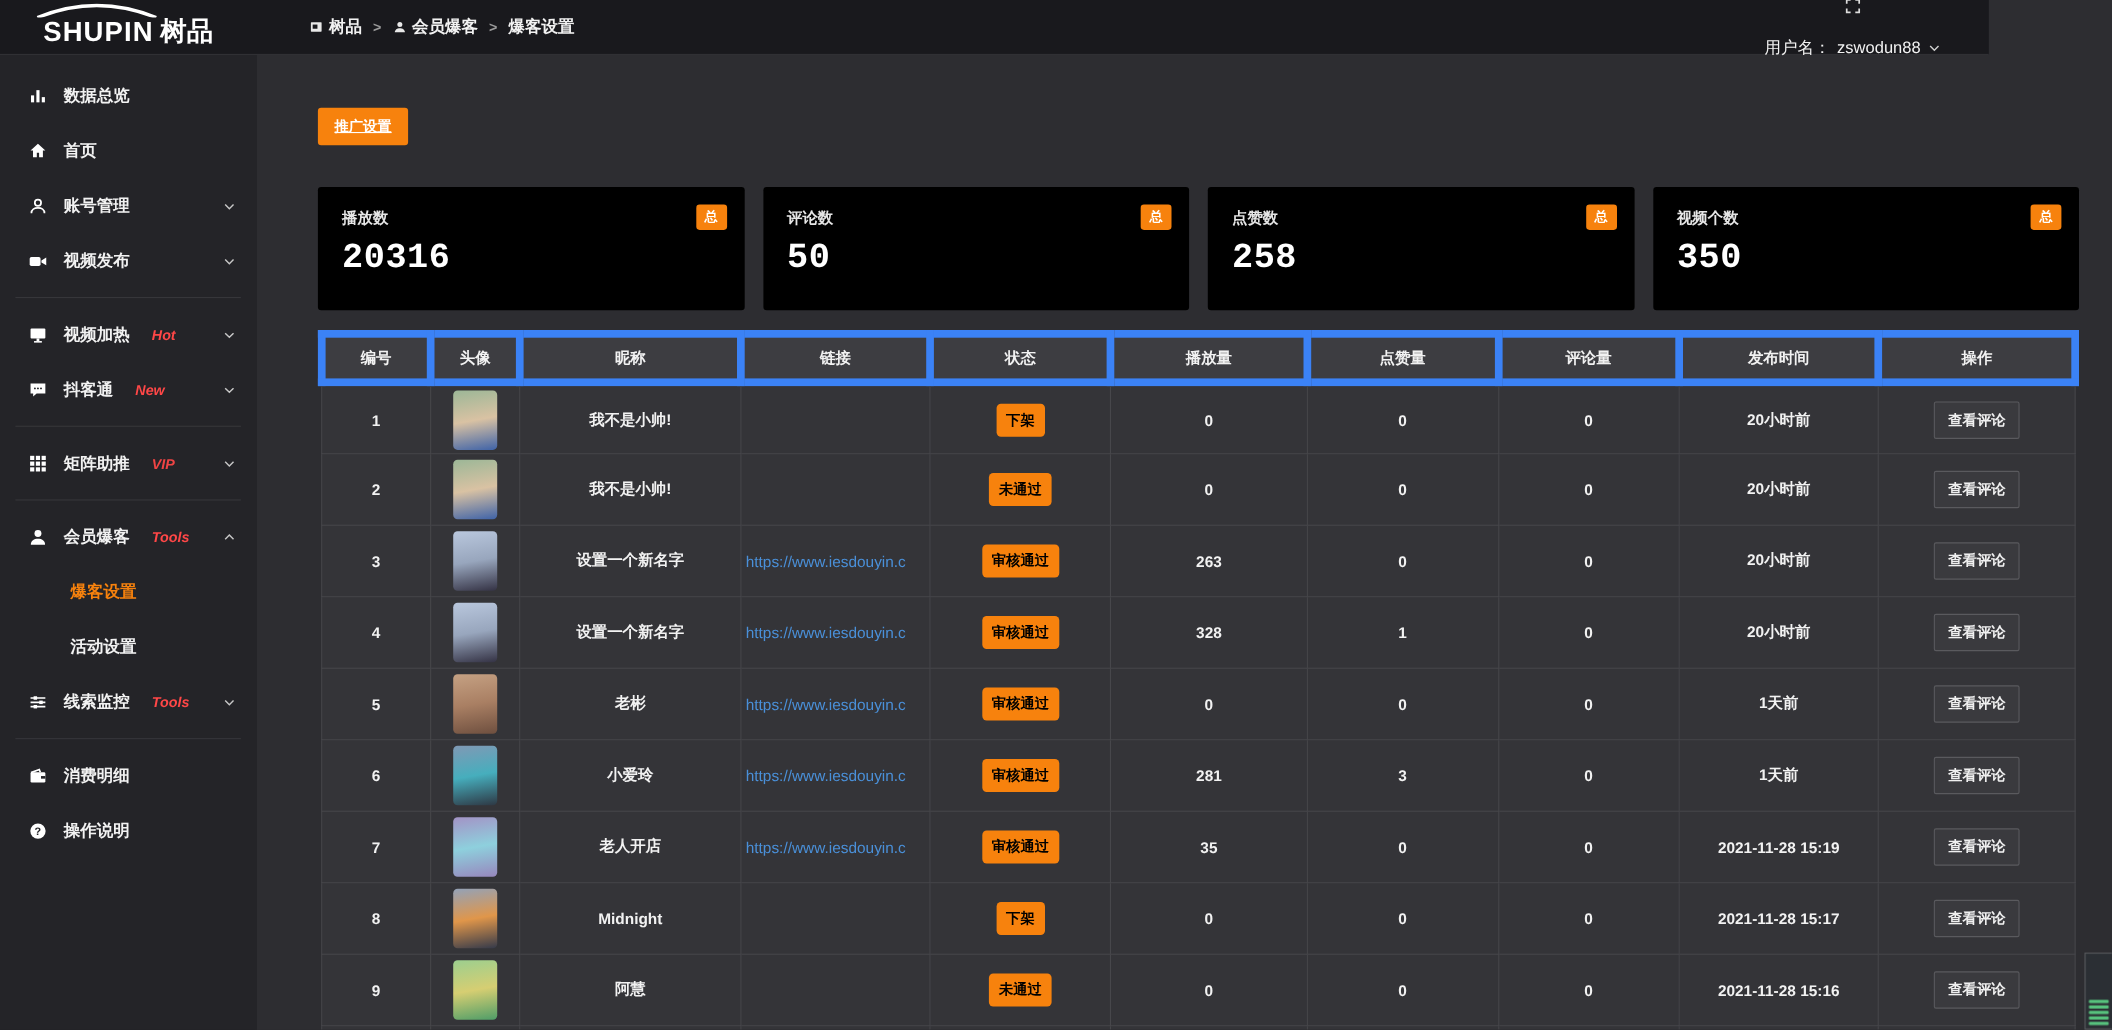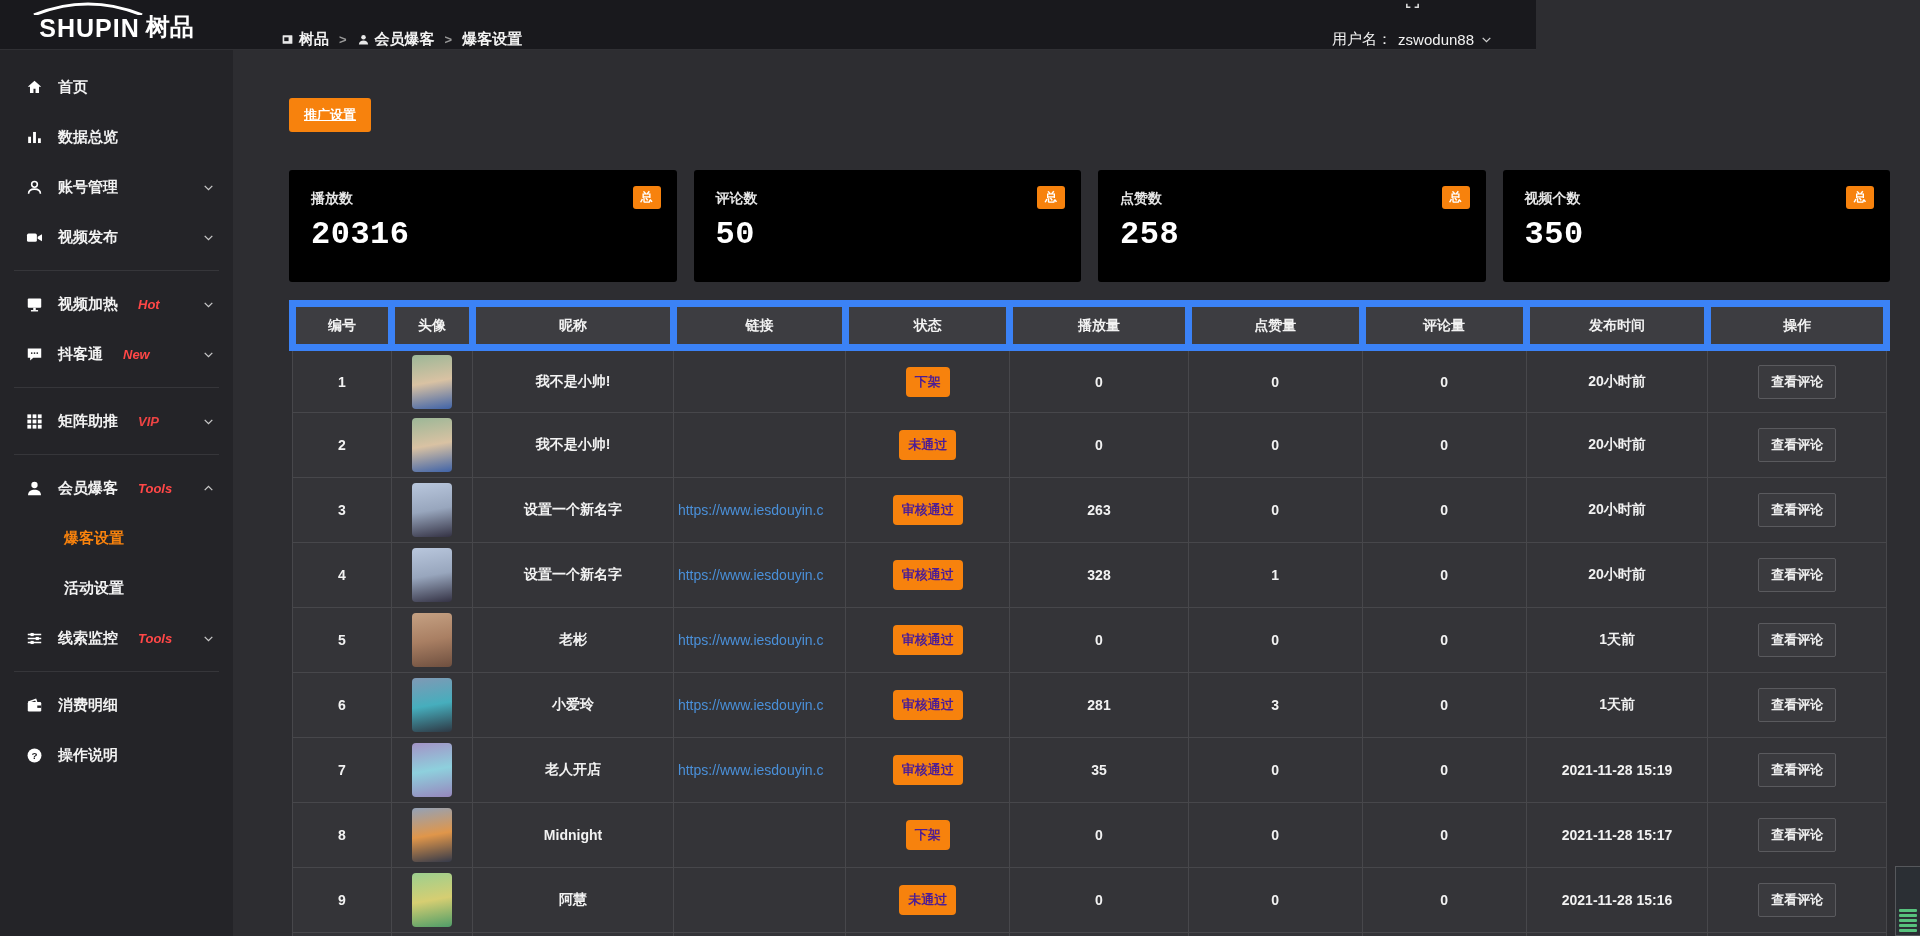--- a/index.html
+++ b/index.html
@@ -4,22 +4,22 @@
 <style>
   * { box-sizing: border-box; margin: 0; padding: 0; }
   html,body { width:1920px; height:936px; overflow:hidden; }
   body {
     background:#2d2d31;
     font-family:"Liberation Sans","DejaVu Sans",sans-serif;
     color:#f0f0f0;
   }
   
   .topbar{
-    position:fixed; top:0; left:0; width:1536px; height:50px;
-    background:#19191d; display:flex; align-items:flex-end; z-index:20;
+    position:fixed; top:0; left:0; width:1808px; height:50px;
+    background:#19191d; display:flex; align-items:center; z-index:20;
     border-bottom:1px solid #303034;
   }
   .logo{ width:233px; height:50px; position:relative; display:flex; align-items:flex-end;
          justify-content:center; padding-bottom:6px; cursor:pointer; }
   .logo .arc{ position:absolute; top:3px; left:28px; }
   .logo-text{ font-size:25px; font-weight:800; color:#fff; letter-spacing:1px; }
   .logo-cn{ font-size:24px; font-weight:800; color:#fff; margin-left:6px; }
   .breadcrumb{ margin-left:48px; display:flex; align-items:center; gap:10px;
                font-size:15px; font-weight:600; color:#f2f2f2; }
   .crumb{ display:flex; align-items:center; gap:5px; cursor:pointer; }
@@ -56,21 +56,21 @@
   .table-wrap{ margin-top:18px; }
   table{ width:100%; border-collapse:collapse; table-layout:fixed; }
   th{ background:#3d3d41; height:44px; font-size:14px; font-weight:700; color:#f2f2f2;
       border:7px solid #3b82f6; }
   td{ background:#343438; height:65px; text-align:center; vertical-align:middle;
       font-size:14px; font-weight:700; color:#f2f2f2; border:1px solid #47474b;
       padding:0 2px; overflow:hidden; }
   .avatar{ display:inline-block; width:40px; height:54px; border-radius:4px; vertical-align:middle; }
   .cell-link{ display:block; text-align:left; white-space:nowrap; overflow:hidden;
               color:#4a90d9; font-weight:400; font-size:14px; padding-left:2px; cursor:pointer; }
-  .status-badge{ display:inline-block; background:#f7820d; color:#4c1d95; border-radius:4px;
+  .status-badge{ display:inline-block; background:#f7820d; color:#000000; border-radius:4px;
                  padding:6px 9px; font-size:13px; font-weight:600; }
   .view-btn{ background:#3a3a3e; border:1px solid #5a5a5e; color:#f0f0f0; border-radius:2px;
              font-size:13px; font-weight:600; padding:7px 12px; cursor:pointer; font-family:inherit; }
   
   .mini-widget{ position:fixed; right:0; bottom:0; width:25px; height:70px; background:#2b2f34;
                 border:1px solid #56585c; border-right:none; display:flex; flex-direction:column;
                 justify-content:flex-end; gap:2px; padding:3px; z-index:30; }
   .mini-widget i{ display:block; height:3px; background:#57c27d; border-radius:1px; }
 </style>
 </head>
@@ -122,34 +122,34 @@
         </svg>
     </span>
   </div>
 </div>
 
 <div class="sidebar">
   <div>
       <div class="side-item">
         <span class="side-icon">
           <svg width="19" height="19" viewBox="0 0 24 24">
-            <path d="M12 3.5l8.5 7.5h-2.8v8h-4.4v-5.4h-2.6V19H6.3v-8H3.5z" fill="#fff"></path>
-          </svg>
-        </span>
-        <span class="side-label">首页</span>
-      </div>
-      <div class="side-item">
-        <span class="side-icon">
-          <svg width="19" height="19" viewBox="0 0 24 24">
             <rect x="4" y="11" width="3.6" height="8" fill="#fff"></rect>
             <rect x="10.2" y="5" width="3.6" height="14" fill="#fff"></rect>
             <rect x="16.4" y="13" width="3.6" height="6" fill="#fff"></rect>
           </svg>
         </span>
         <span class="side-label">数据总览</span>
+      </div>
+      <div class="side-item">
+        <span class="side-icon">
+          <svg width="19" height="19" viewBox="0 0 24 24">
+            <path d="M12 3.5l8.5 7.5h-2.8v8h-4.4v-5.4h-2.6V19H6.3v-8H3.5z" fill="#fff"></path>
+          </svg>
+        </span>
+        <span class="side-label">首页</span>
       </div>
       <div class="side-item">
         <span class="side-icon">
           <svg width="19" height="19" viewBox="0 0 24 24" fill="none" stroke="#fff" stroke-width="2">
             <circle cx="12" cy="8" r="3.6"></circle>
             <path d="M4.5 20c0-4 3.5-6 7.5-6s7.5 2 7.5 6"></path>
           </svg>
         </span>
         <span class="side-label">账号管理</span>
         <span class="chev">

